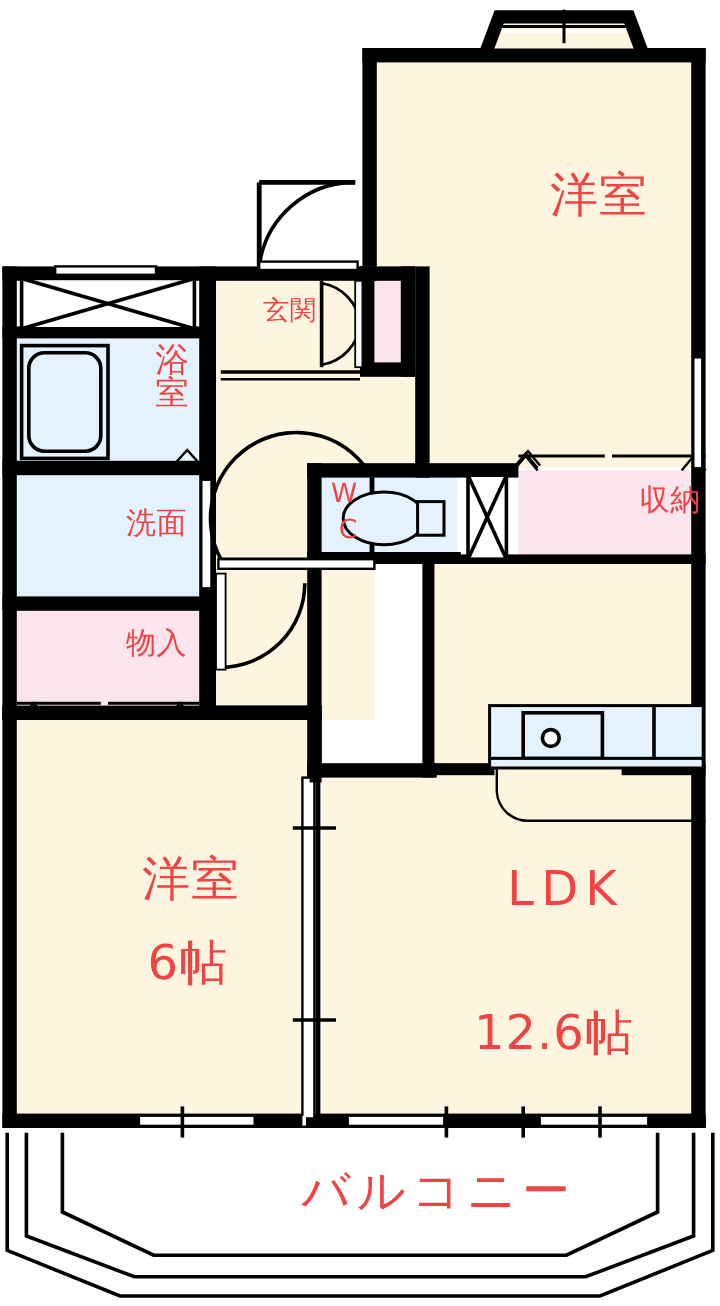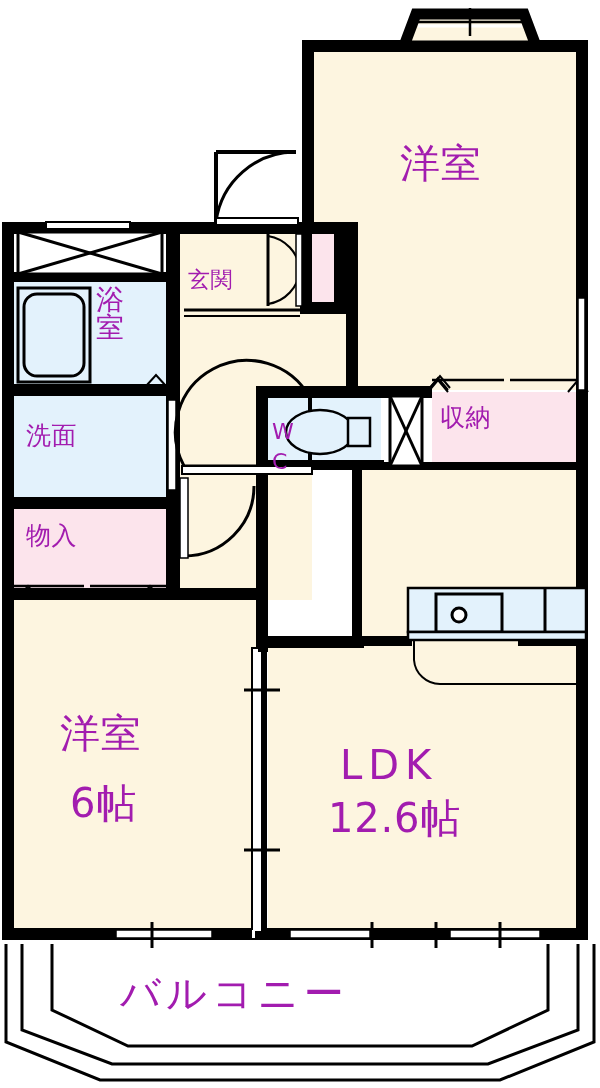--- a/index.html
+++ b/index.html
@@ -16,31 +16,31 @@
   .fill{position:absolute;box-sizing:border-box;}
   .cream{background:#FDF5E0;}
   .blue{background:#E3F2FC;}
   .pink{background:#FCE4EC;}
   .white{background:#ffffff;}
   
   .wall{position:absolute;background:#000000;}
   
   .lbl{
     position:absolute;
-    color:#a21caf;
-    text-align:left;
+    color:#ef4444;
+    text-align:right;
     line-height:1.08;
     white-space:pre;
     font-weight:400;
     letter-spacing:0.02em;
   }
   .lbl-xl{font-size:40px;}
   .lbl-lg{font-size:25px;}
   .lbl-md{font-size:28px;}
-  .lbl-sm{font-size:22px;margin-top:20px;}
+  .lbl-sm{font-size:22px;}
   .lbl-ldk{font-size:40px;letter-spacing:6px;}
   .lbl-balcony{font-size:40px;letter-spacing:5px;}
   svg{position:absolute;left:0;top:0;overflow:visible;}
   .ink{fill:none;stroke:#000;stroke-width:3;}
   .ink2{fill:none;stroke:#000;stroke-width:2.2;}
   .inkthin{fill:none;stroke:#000;stroke-width:2;}
   .fillblue{fill:#E3F2FC;stroke:#000;stroke-width:2.5;}
 </style>
 </head>
 <body>
@@ -265,22 +265,22 @@
       <path d="M 52 944 L 52 1010 L 128 1046 L 472 1046 L 548 1010 L 548 944" fill="none" stroke="#000" stroke-width="3"></path>
     </g>
 
   </svg>
 
   <div class="lbl lbl-xl" style="left:400px;top:142px;width:140px;">洋室</div>
 
   <div class="lbl lbl-xl" style="left:60px;top:712px;width:140px;">洋室</div>
   <div class="lbl lbl-xl" style="left:70px;top:782px;width:120px;">6帖</div>
 
-  <div class="lbl lbl-ldk" style="left:340px;top:744px;width:180px;">LDK</div>
-  <div class="lbl lbl-xl" style="left:328px;top:797px;width:200px;">12.6帖</div>
+  <div class="lbl lbl-ldk" style="left:340px;top:720px;width:180px;">LDK</div>
+  <div class="lbl lbl-xl" style="left:328px;top:840px;width:200px;">12.6帖</div>
 
   <div class="lbl lbl-md" style="left:96px;top:286px;width:62px;line-height:1.0;">浴
 室</div>
 
   <div class="lbl lbl-lg" style="left:26px;top:422px;width:130px;">洗面</div>
 
   <div class="lbl lbl-lg" style="left:26px;top:522px;width:130px;">物入</div>
 
   <div class="lbl lbl-lg" style="left:440px;top:404px;width:144px;font-family:Liberation Serif, serif;">収納</div>
 

